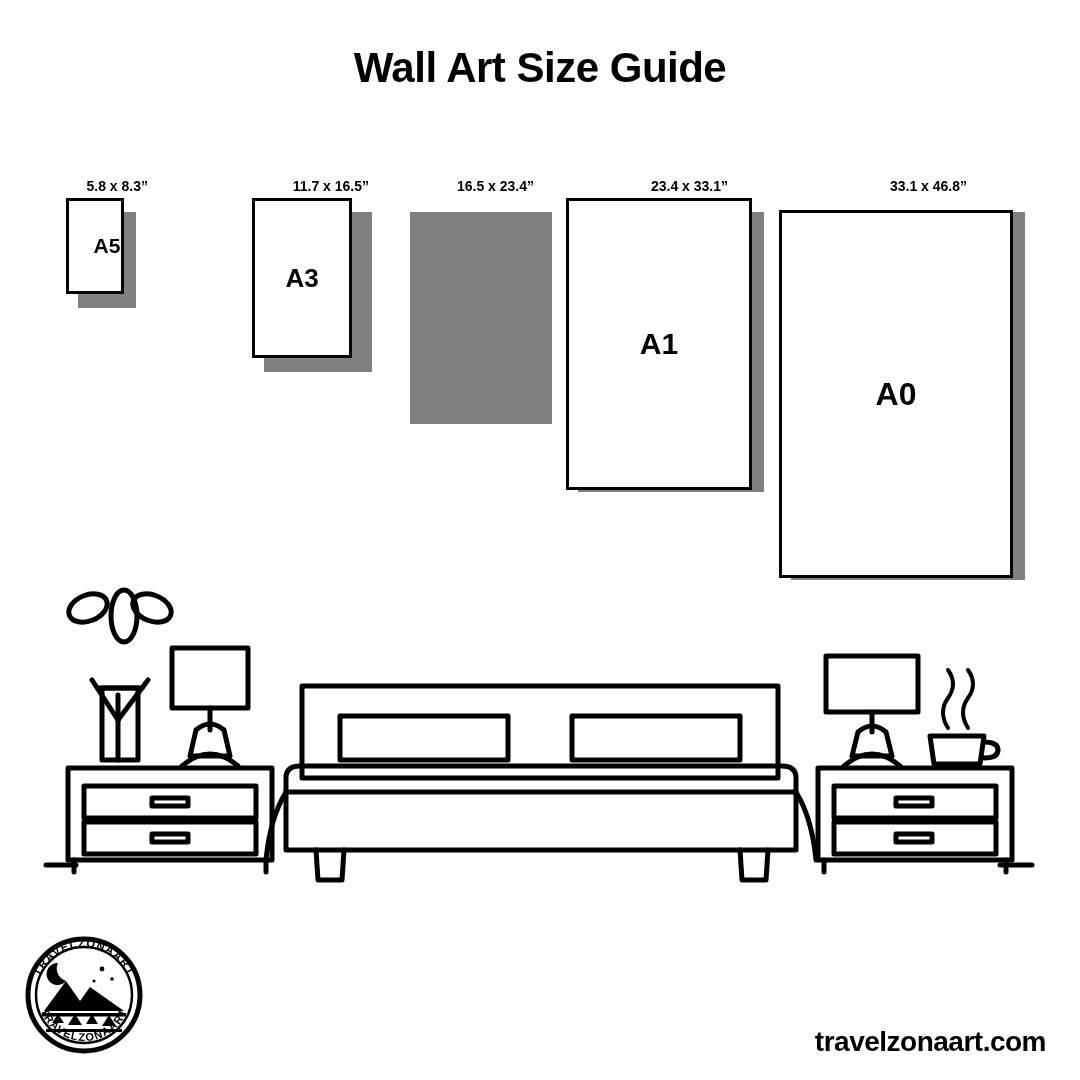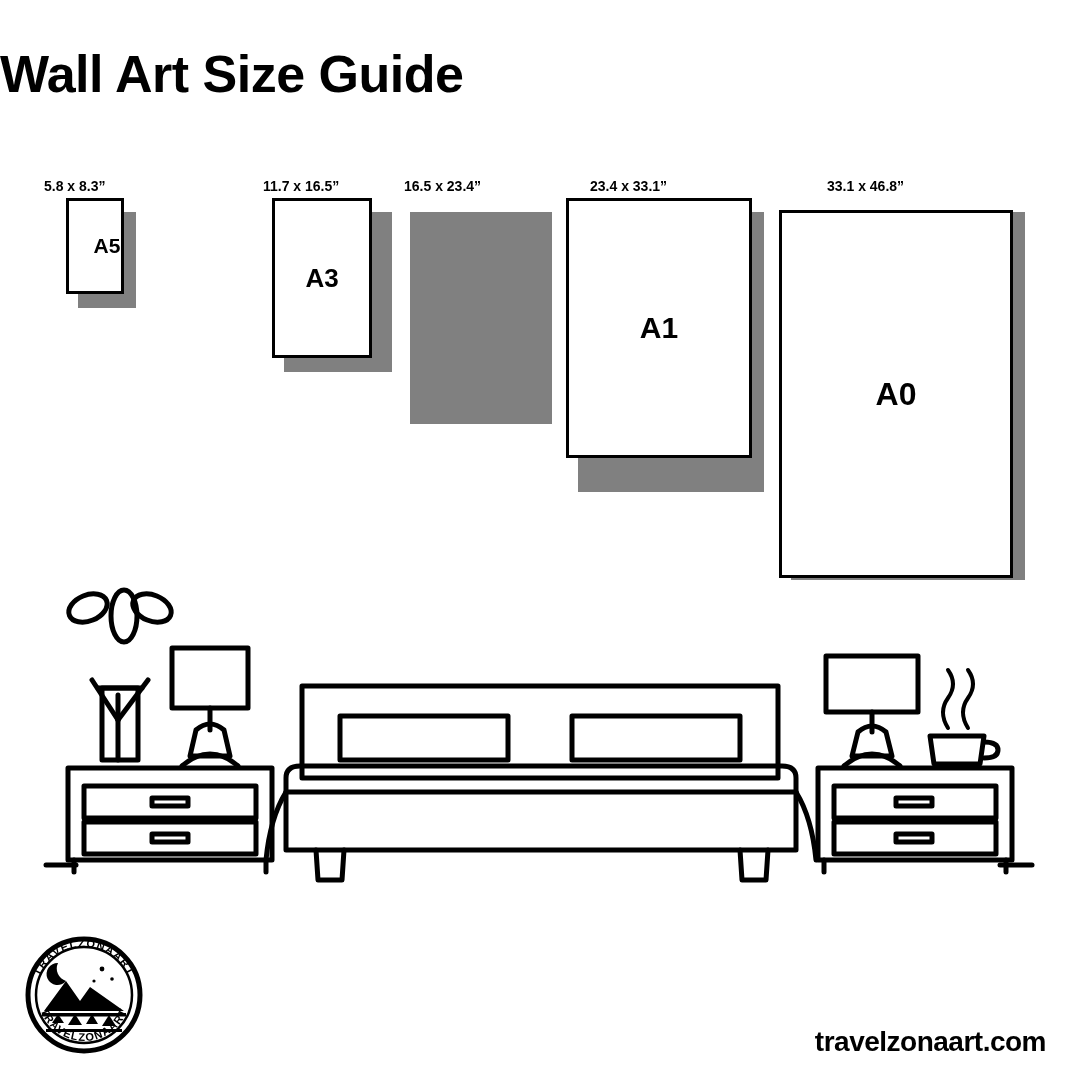--- a/index.html
+++ b/index.html
@@ -15,22 +15,22 @@
     overflow: hidden;
     position: relative;
   }
 
   
   .title {
     position: absolute;
     top: 44px;
     left: 0;
     width: 1080px;
-    text-align: left;
-    font-size: 52px;
+    text-align: center;
+    font-size: 42px;
     font-weight: bold;
     letter-spacing: -0.5px;
   }
 
   
   #size-chart {
     position: absolute;
     top: 0;
     left: 0;
     width: 1080px;
@@ -52,21 +52,21 @@
     align-items: center;
     justify-content: center;
   }
   .frame-label {
     font-weight: bold;
     color: #000;
   }
   .frame-dims {
     position: absolute;
     width: 100%;
-    text-align: left;
+    text-align: right;
     font-size: 14px;
     font-weight: bold;
     color: #000;
     white-space: nowrap;
   }
 
   
   #furniture {
     position: absolute;
     left: 0;
@@ -101,37 +101,37 @@
 
   <div class="frame-group" style="left:66px; top:178px; width:130px; height:140px;">
     <div class="frame-dims" style="left:-22px; top:0px; width:104px;">5.8 x 8.3”</div>
     <div class="frame-shadow" style="left:12px; top:34px; width:58px; height:96px;"></div>
     <div class="frame-box" style="left:0px; top:20px; width:58px; height:96px;padding-left:24px;">
       <span class="frame-label" style="font-size:21px;">A5</span>
     </div>
   </div>
 
 
-  <div class="frame-group" style="left:272px; top:178px; width:170px; height:200px;padding-left:37px;">
+  <div class="frame-group" style="left:252px; top:178px; width:170px; height:200px;padding-left:37px;">
     <div class="frame-dims" style="left:-9px; top:0px; width:126px;">11.7 x 16.5”</div>
     <div class="frame-shadow" style="left:12px; top:34px; width:108px; height:160px;"></div>
     <div class="frame-box" style="left:0px; top:20px; width:100px; height:160px;">
       <span class="frame-label" style="font-size:26px;">A3</span>
     </div>
   </div>
 
   <div class="frame-group" style="left:398px; top:178px; width:200px; height:250px;">
     <div class="frame-dims" style="left:6px; top:0px; width:130px;">16.5 x 23.4”</div>
     <div class="frame-shadow" style="left:12px; top:34px; width:142px; height:212px;"></div>
   </div>
 
   <div class="frame-group" style="left:566px; top:178px; width:250px; height:320px;">
     <div class="frame-dims" style="left:24px; top:0px; width:138px;">23.4 x 33.1”</div>
     <div class="frame-shadow" style="left:12px; top:34px; width:186px; height:280px;"></div>
-    <div class="frame-box" style="left:0px; top:20px; width:186px; height:260px;">
+    <div class="frame-box" style="left:0px; top:20px; width:186px; height:292px;">
       <span class="frame-label" style="font-size:30px;">A1</span>
     </div>
   </div>
 
   <div class="frame-group" style="left:779px; top:178px; width:260px; height:410px;">
     <div class="frame-dims" style="left:48px; top:0px; width:140px;">33.1 x 46.8”</div>
     <div class="frame-shadow" style="left:12px; top:34px; width:234px; height:368px;"></div>
     <div class="frame-box" style="left:0px; top:32px; width:234px; height:368px;">
       <span class="frame-label" style="font-size:32px;">A0</span>
     </div>

